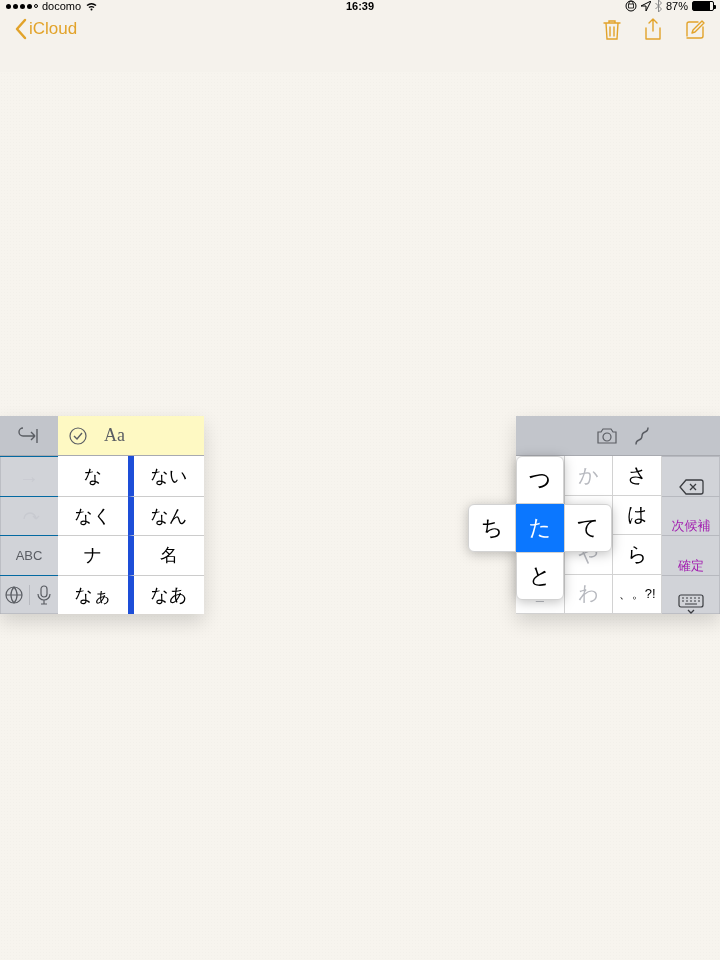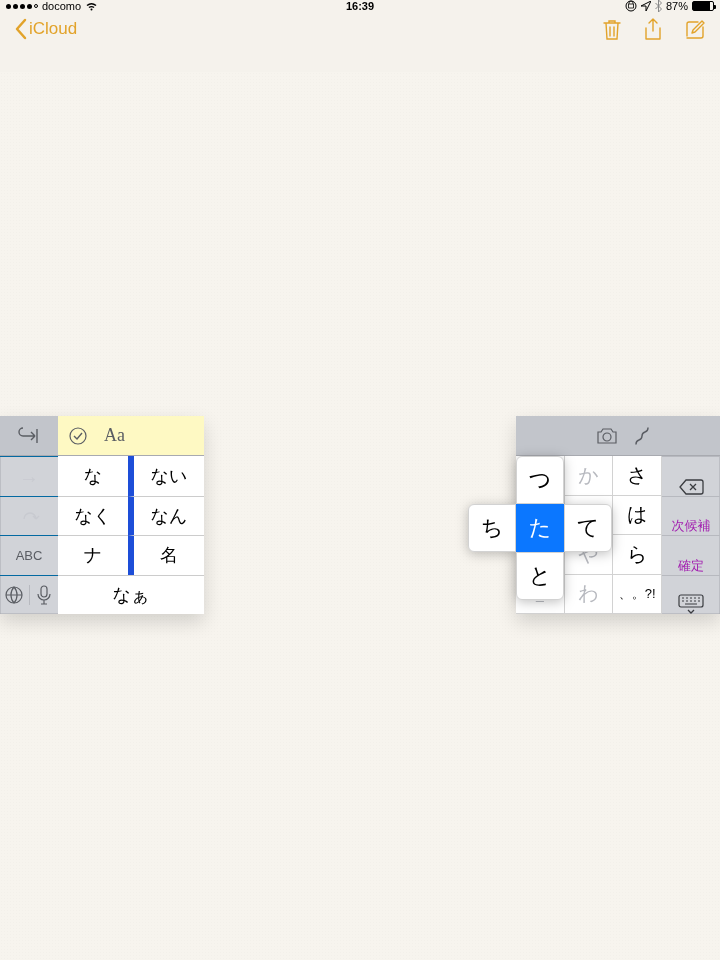--- a/index.html
+++ b/index.html
@@ -194,20 +194,21 @@
     <div class="cand-row">
         <div class="cand">なく</div>
         <div class="cand">なん</div>
       </div>
     <div class="cand-row">
         <div class="cand">ナ</div>
         <div class="cand">名</div>
       </div>
     <div class="cand-row">
         <div class="cand">なぁ</div>
+        <div class="cand">なあ</div>
       </div>
   </div>
 </div>
 
 <div class="kbd kbd-right">
   <div class="mainwrap">
     <div class="toolbar">
       <span>
         <svg width="22" height="18" viewBox="0 0 22 18">
             <path d="M2 5h3l2-3h8l2 3h3v11H2z" fill="none" stroke="#5a5d63" stroke-width="1.2"></path>

